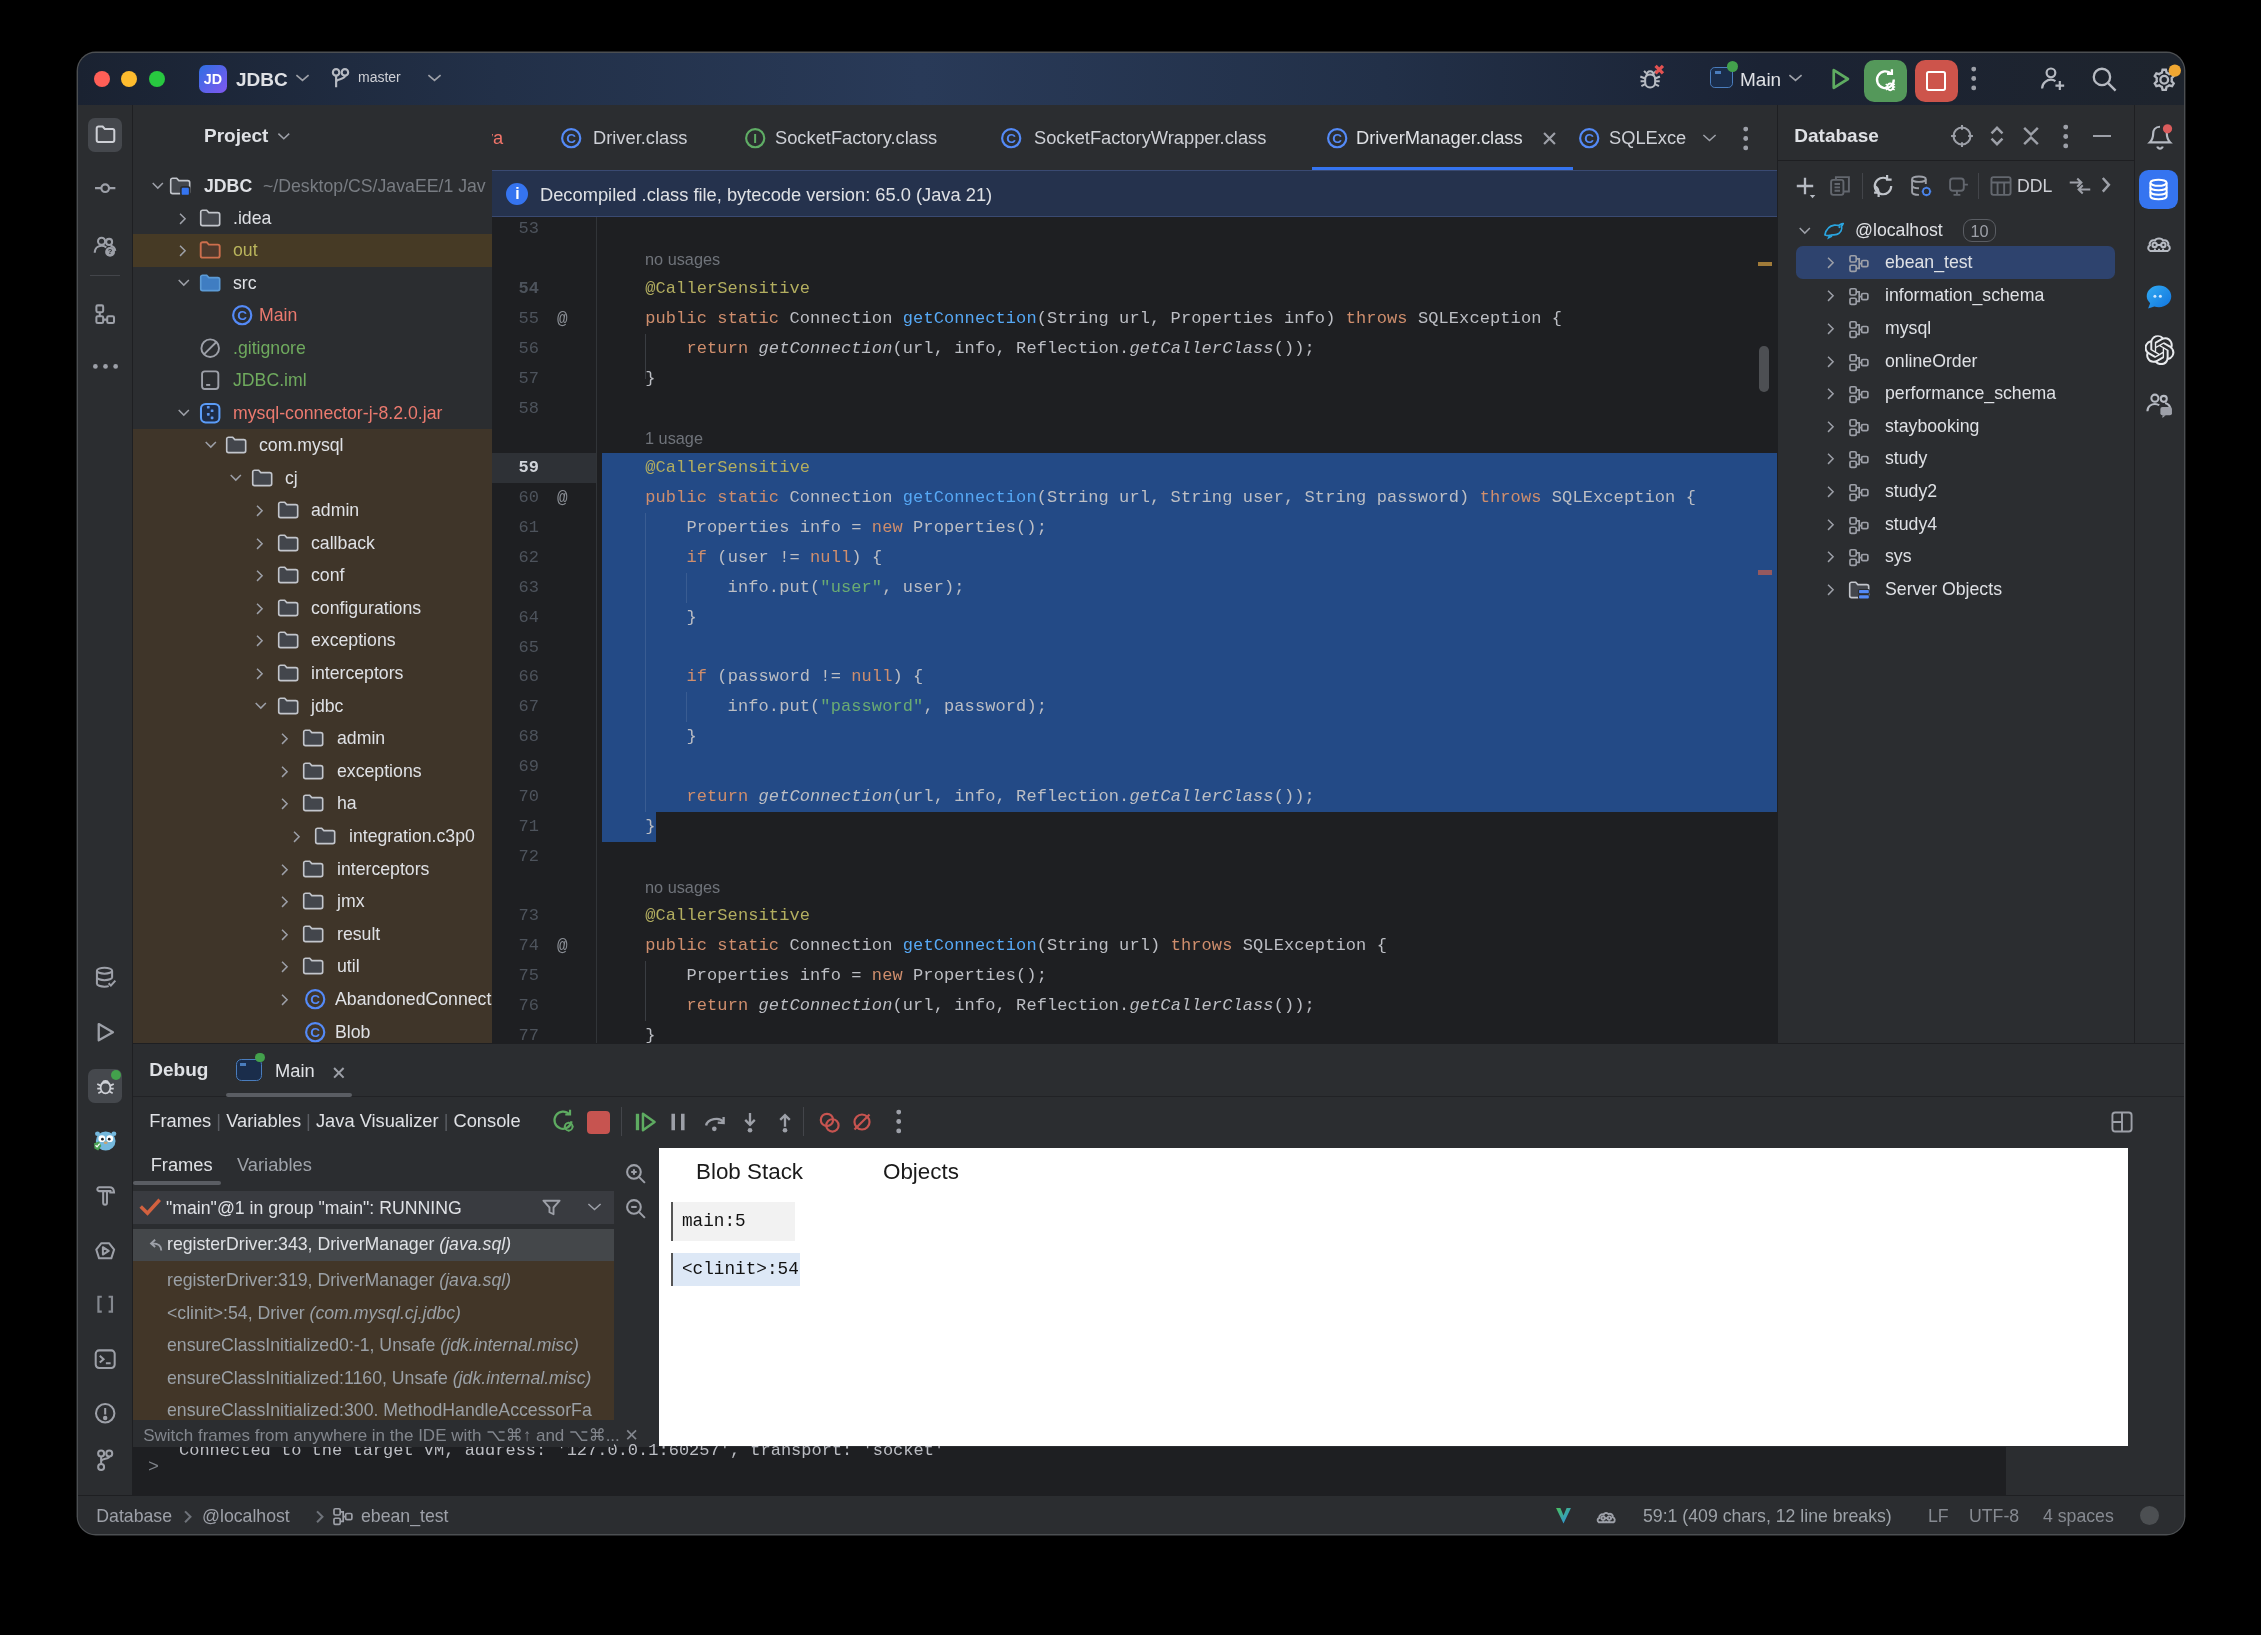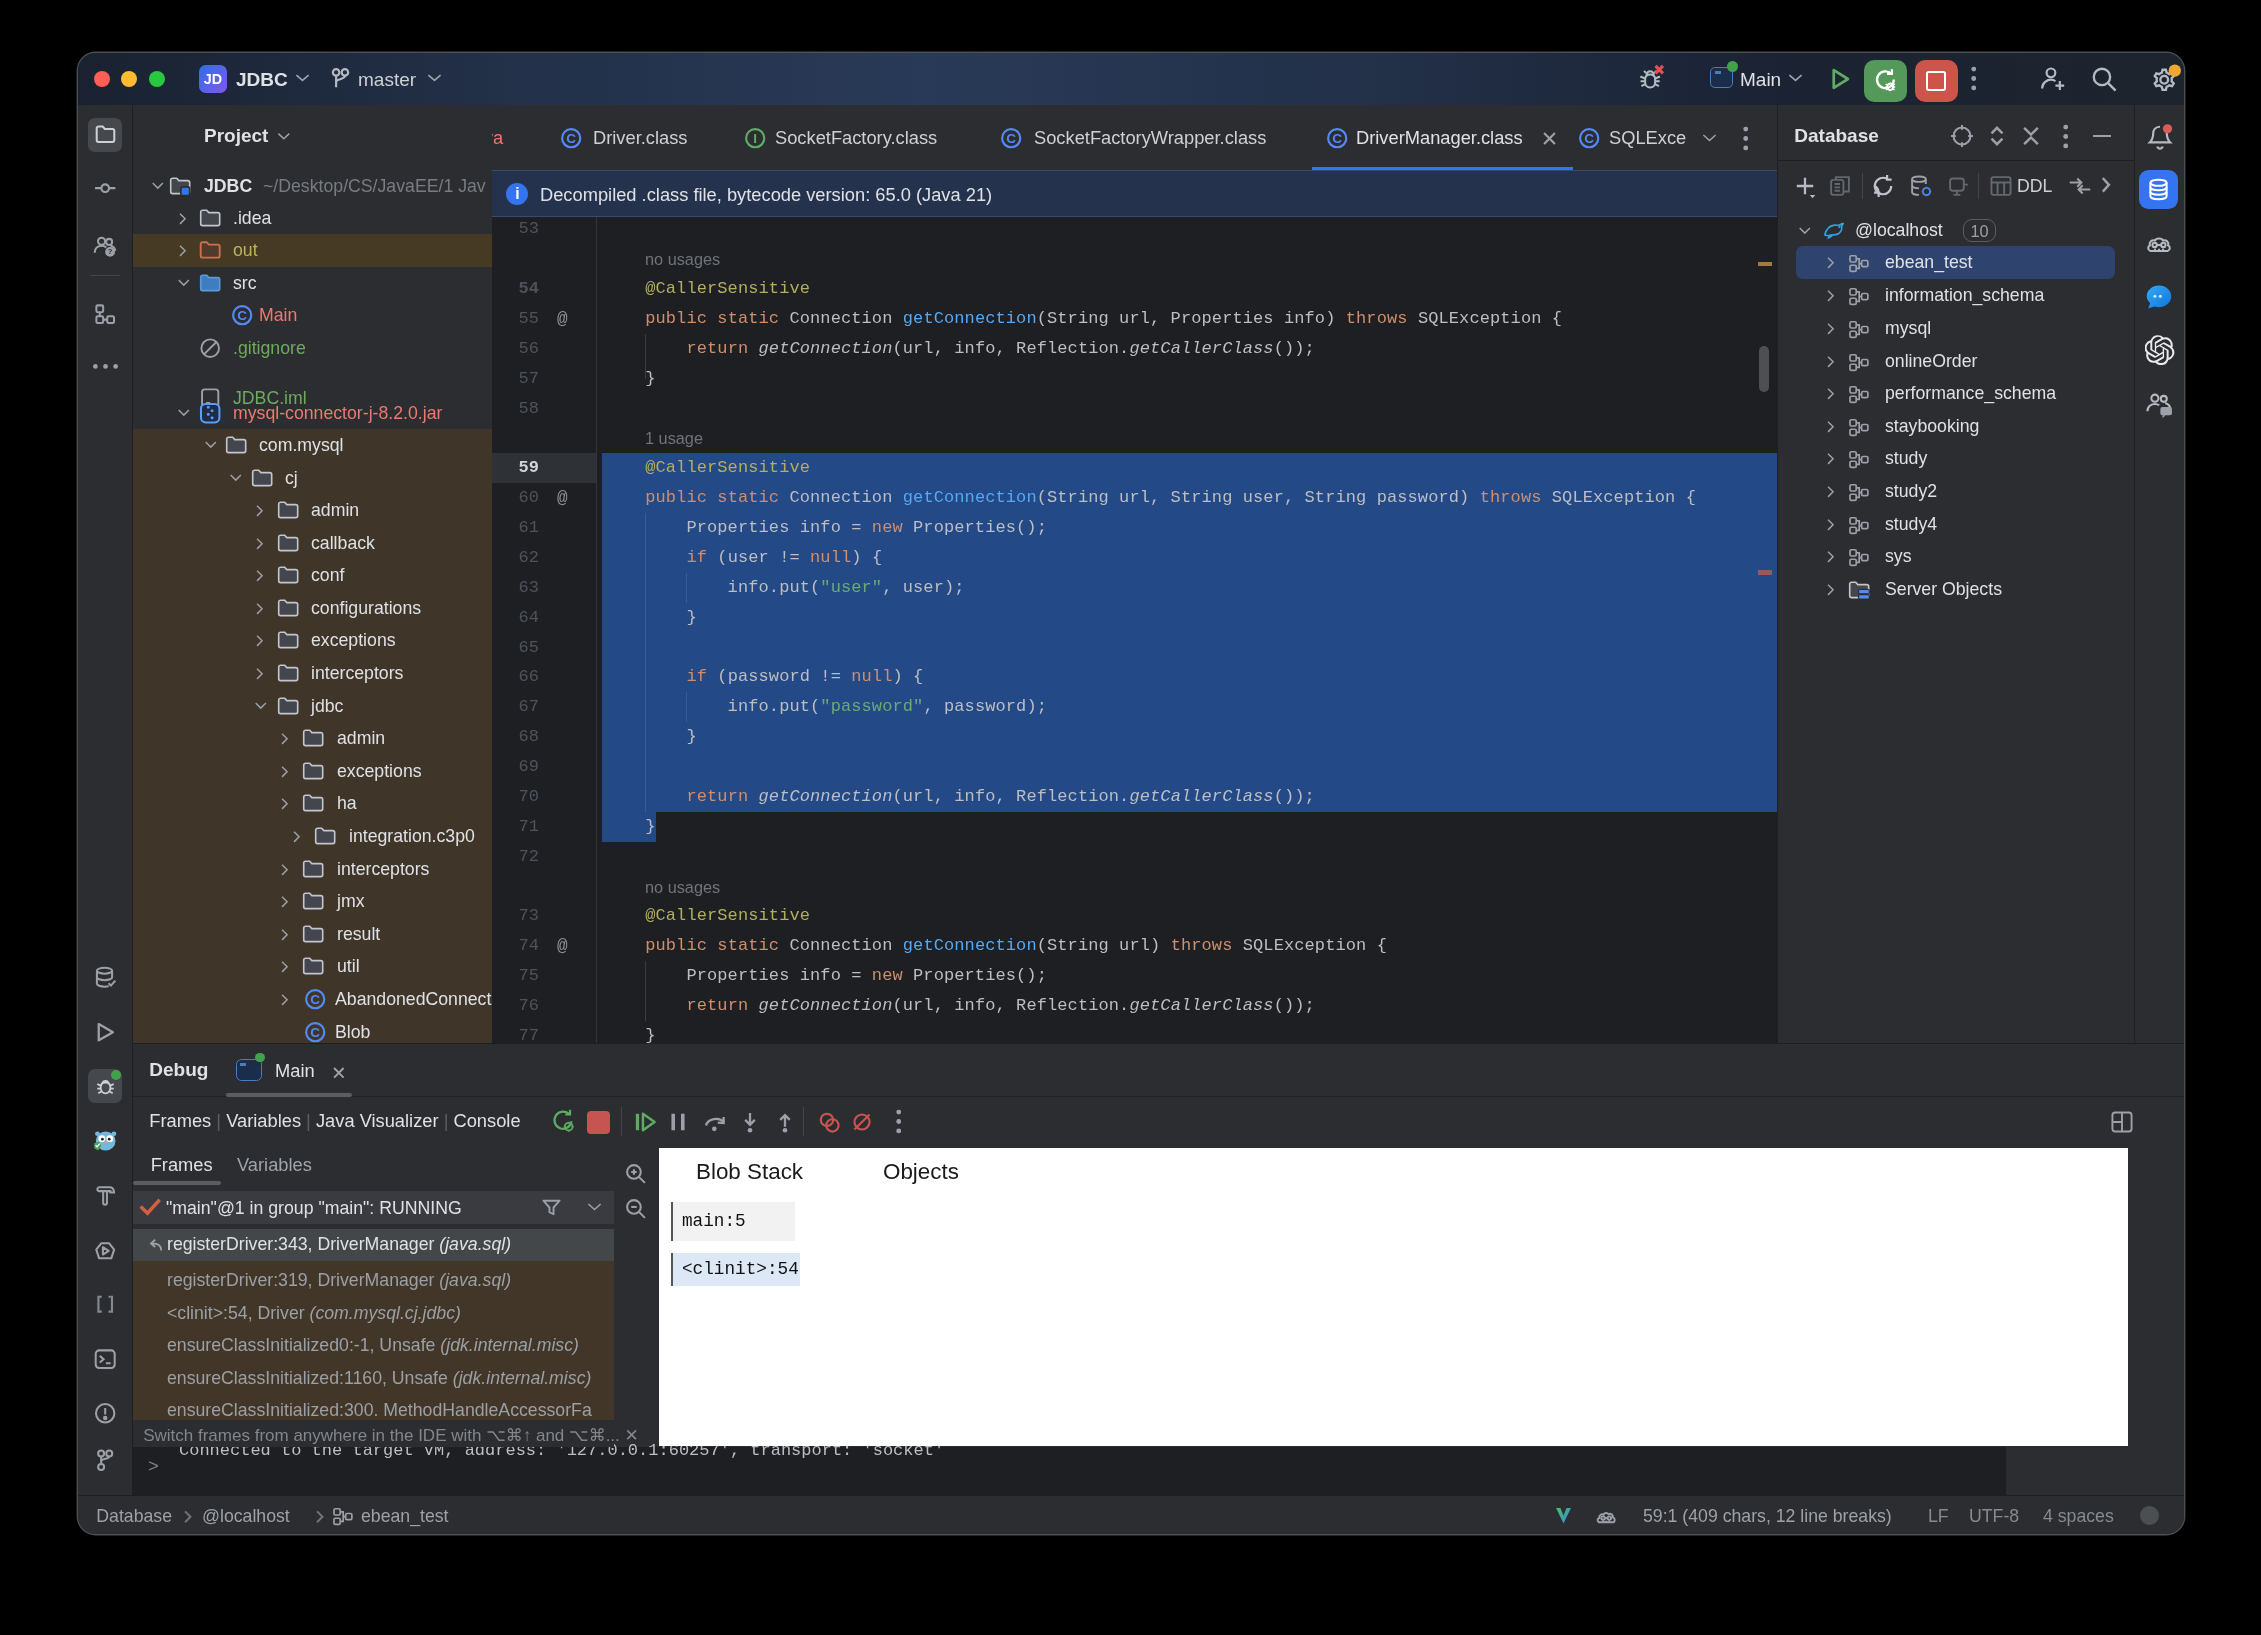--- a/index.html
+++ b/index.html
@@ -66,21 +66,21 @@
     <div class="r" style="left:121px;top:12.2px;width:28px;height:28px;border-radius:6.8px;background:linear-gradient(135deg,#2e6fe3,#8157f0);color:#fff;font-weight:bold;font-size:14.3px;text-align:center;line-height:28px;letter-spacing:0px;">JD</div>
     <div class="r" style="left:158px;top:15.6px;color:#dfe1e5;font-size:19px;font-weight:600;">JDBC</div>
     <svg style="left:217px;top:20.4px;" width="15" height="9.5" viewBox="0 0 22 14">
         <path d="M2 3 L11 11 L20 3" stroke="#9da0a8" stroke-width="2.5" fill="none"></path>
       </svg>
     <svg style="left:250px;top:13.6px;" width="23" height="24.4" viewBox="0 0 17 18">
         <circle cx="6" cy="4" r="2.4" stroke="#b6bac2" stroke-width="1.6" fill="none"></circle>
         <circle cx="12.5" cy="4" r="2.4" stroke="#b6bac2" stroke-width="1.6" fill="none"></circle>
         <path d="M6 6.5 L6 15 M6 11 C6 8.5 12.5 9.5 12.5 6.5" stroke="#b6bac2" stroke-width="1.6" fill="none"></path>
       </svg>
-    <div class="r" style="left:280px;top:15.6px;color:#ced0d6;font-size:19px;text-align:center;">master</div>
+    <div class="r" style="left:280px;top:15.6px;color:#ced0d6;font-size:14px;text-align:center;">master</div>
     <svg style="left:349px;top:20.4px;" width="15" height="9.5" viewBox="0 0 22 14">
         <path d="M2 3 L11 11 L20 3" stroke="#9da0a8" stroke-width="2.5" fill="none"></path>
       </svg>
 
     <svg style="left:1558px;top:10.2px;" width="31" height="31" viewBox="0 0 23 23">
         <g stroke="#b6bac2" stroke-width="1.5" fill="none">
           <path d="M6.8 12 C6.8 9.8 8.4 8.6 10.5 8.6 C12.6 8.6 14.2 9.8 14.2 12 L14.2 14.2 C14.2 16.6 12.6 18.2 10.5 18.2 C8.4 18.2 6.8 16.6 6.8 14.2 Z"></path>
           <path d="M8 9.2 C7.6 7.4 9 6.2 10.5 6.2 C12 6.2 13.4 7.4 13 9.2"></path>
           <path d="M7.5 7.5 L6 5.8 M13.5 7.5 L15 5.8"></path>
           <path d="M6.8 11.5 L3.2 10 M6.8 13.5 L3.4 13.5 M7.2 15.5 L4 17.2 M14.2 11.5 L17.8 10 M14.2 13.5 L17.6 13.5 M13.8 15.5 L17 17.2"></path>
@@ -297,21 +297,21 @@
         </svg>
       <span class="r" style="left:126px;color:#ec7a6f;">Main</span>
     </div>
     <div class="r trow" style="left:0;top:227px;width:359px;">
       <svg style="left:65px;top:4.1px;" width="24.4" height="24.4" viewBox="0 0 18 18">
           <circle cx="9" cy="9" r="6.5" stroke="#9da0a8" stroke-width="1.4" fill="none"></circle>
           <path d="M4.6 13.4 L13.4 4.6" stroke="#9da0a8" stroke-width="1.4"></path>
         </svg>
       <span class="r" style="left:100px;color:#6faa5e;">.gitignore</span>
     </div>
-    <div class="r trow" style="left:0;top:259px;width:359px;margin-top:18px;">
+    <div class="r trow" style="left:0;top:259px;width:359px;">
       <svg style="left:65px;top:4.1px;" width="24.4" height="24.4" viewBox="0 0 18 18">
           <rect x="3" y="2.5" width="12" height="13" rx="2" stroke="#9da0a8" stroke-width="1.4" fill="none"></rect>
           <path d="M6 12.5 L9 12.5" stroke="#9da0a8" stroke-width="1.4"></path>
         </svg>
       <span class="r" style="left:100px;color:#6faa5e;">JDBC.iml</span>
     </div>
     <div class="r trow" style="left:0;top:292px;width:359px;">
       <svg style="left:44px;top:11px;" width="13.6" height="9.5" viewBox="0 0 20 14">
           <path d="M2.5 3 L10 10.5 L17.5 3" stroke="#9da0a8" stroke-width="2.2" fill="none"></path>
         </svg>

